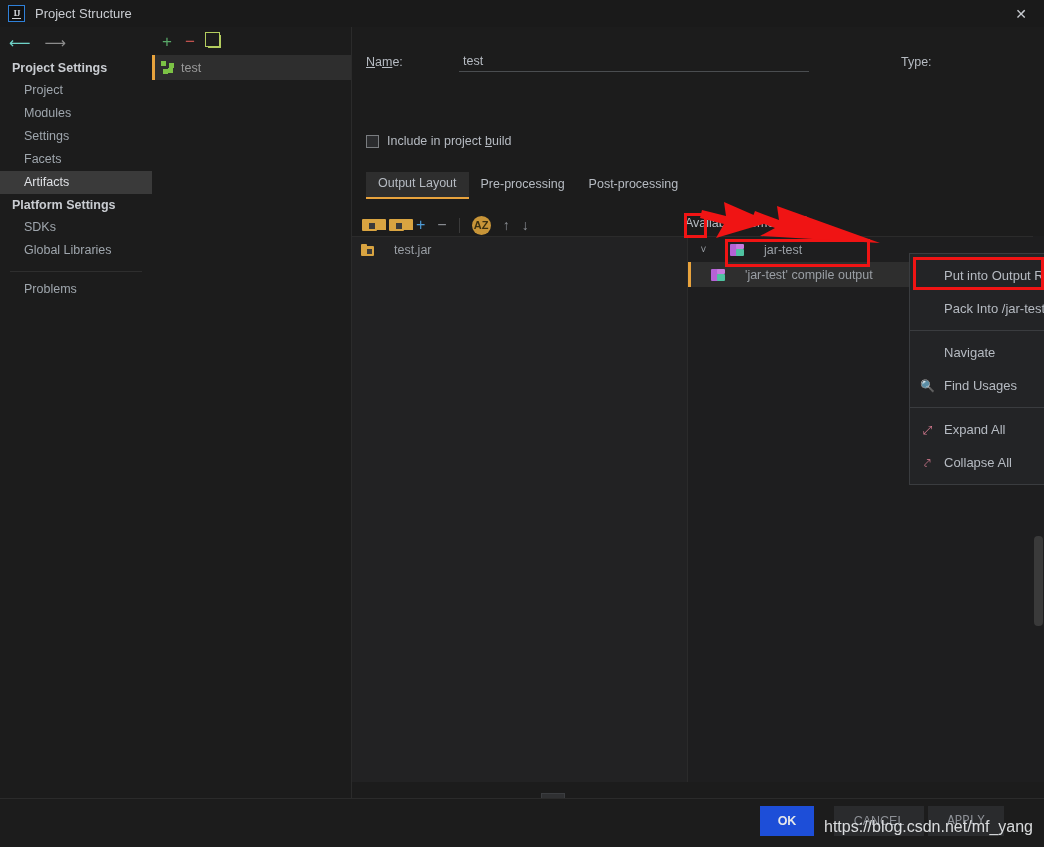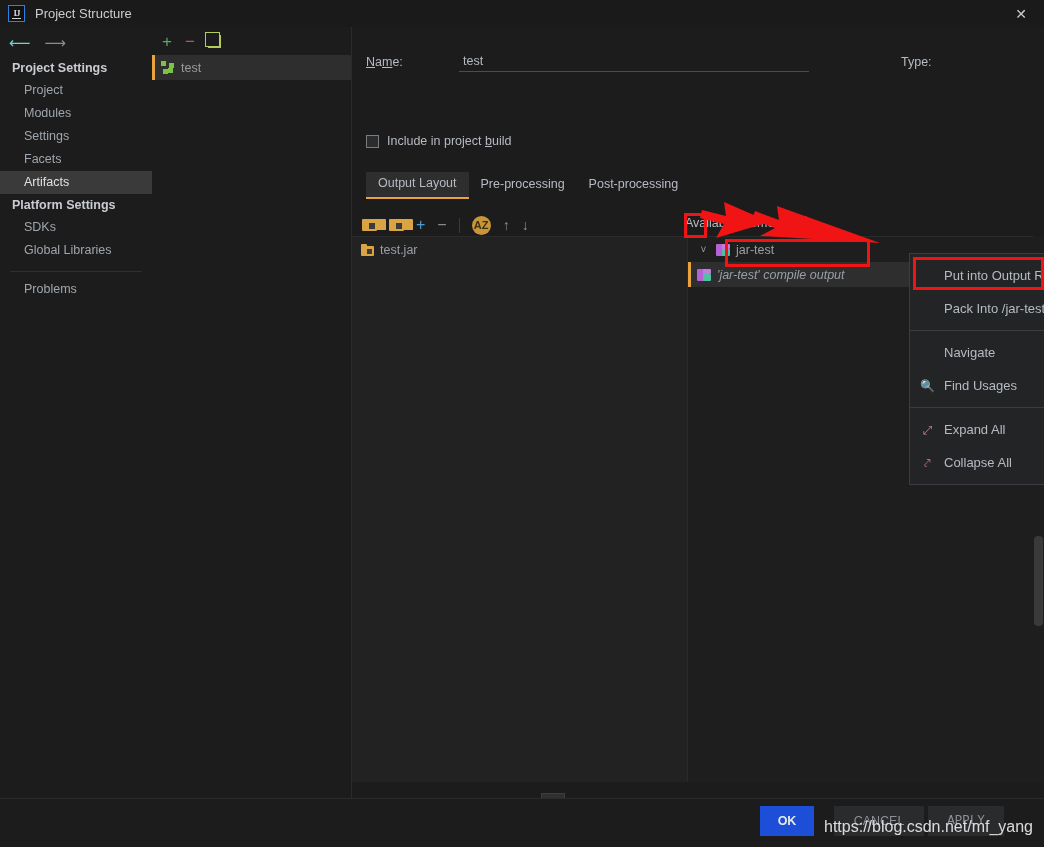--- a/index.html
+++ b/index.html
@@ -252,27 +252,27 @@
     border-top: 1px solid #2b2b2b;
   }
   .pane-right {
     position: absolute; left: 335px; top: 209px;
     width: 357px; height: 546px;
     background: #1e1e1f;
     border-top: 1px solid #2b2b2b;
     border-left: 1px solid #2b2b2b;
   }
   .tree-row {
-    height: 25px; display:flex; align-items:center; gap:6px;
+    height: 25px; display:flex; align-items:center; gap:20px;
     font-size: 12.5px; color: #9a9fa5;
     padding-left: 9px; cursor: pointer;
   }
   .tree-row.lvl2 { padding-left: 40px; }
   .tree-row.selected { background:#2e2e2e; }
-  .tree-row.selbar { border-left: 3px solid #e8a33d; padding-left: 6px; font-style: italic; }
+  .tree-row.selbar { border-left: 3px solid #e8a33d; padding-left: 20px; }
 
   .twisty { width:13px; color:#9a9fa5; font-size:10px; text-align:center; cursor:pointer; }
 
   
   .jarfile { width:13px; height:12px; position:relative; flex:0 0 auto; }
   .jarfile .bd { position:absolute; left:0; bottom:0; width:13px; height:10px; background:#d9a441; border-radius:1px;}
   .jarfile .tp { position:absolute; left:0; top:0; width:6px; height:3px; background:#d9a441; border-radius:1px 1px 0 0;}
   .jarfile .dot{ position:absolute; right:2px; bottom:2px; width:5px; height:5px; background:#3b3b3b;}
 
   

